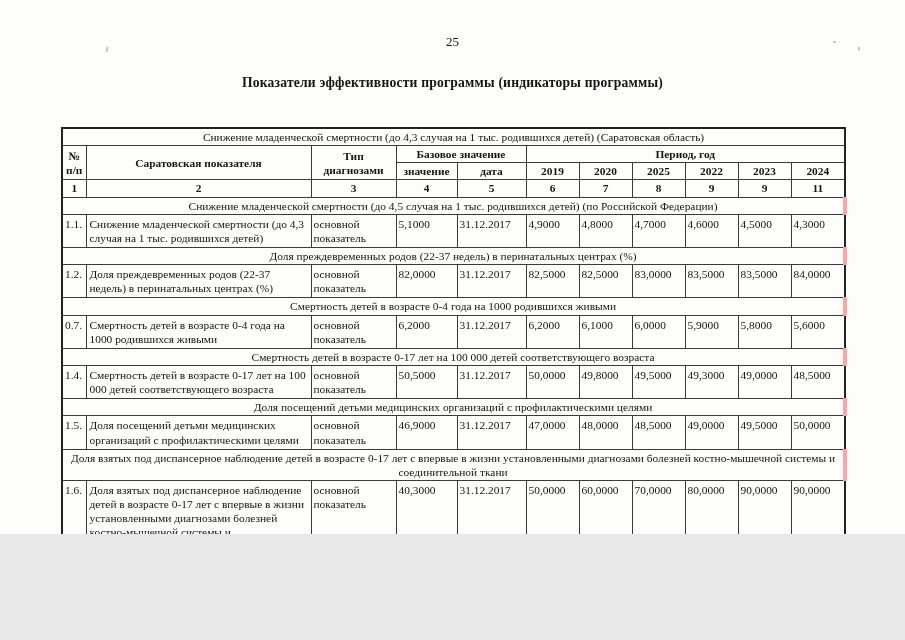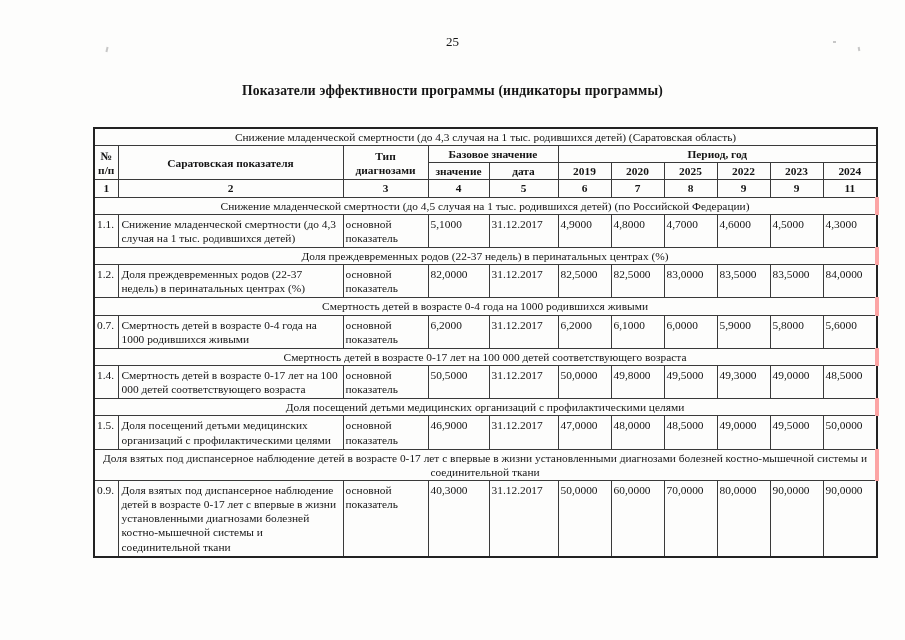--- a/index.html
+++ b/index.html
@@ -1,41 +1,40 @@
 <!DOCTYPE html>
 <html lang="ru"><head>
 <meta charset="utf-8">
 <style>
   html,body{margin:0;padding:0;background:#e8e8e8;}
   .page{
     position:relative;
-    width:905px;height:640px;
+    width:905px;height:534px;
     background:#fdfdfc;
     font-family:"Liberation Serif", serif;
     color:#151515;
     margin:0 auto;
     overflow:hidden;
   }
   .pagenum{
     position:absolute;top:34px;left:0;right:0;
     text-align:center;font-size:13px;
   }
   .doc-title{
-    position:absolute;top:83px;left:0;right:0;
+    position:absolute;top:75px;left:0;right:0;
     text-align:center;font-weight:bold;font-size:13.6px;
     letter-spacing:.2px;
   }
   table.ind{
     position:absolute;top:127px;left:61px;
     width:783px;
     border-collapse:collapse;
     table-layout:fixed;
     font-size:11.4px;line-height:1.24;
     border:2px solid #222;
-    margin-left:32px;
   }
   table.ind td{
     border:1px solid #3a3a3a;
     padding:1px 2px;
     overflow:hidden;
     vertical-align:middle;
   }
   .c{text-align:left;}
   .l{text-align:left;padding-left:3px !important;padding-right:3px !important;}
   tr.head td{font-weight:bold;text-align:center;}
@@ -193,21 +192,21 @@
         <td class="c">48,5000</td>
         <td class="c">49,0000</td>
         <td class="c">49,5000</td>
         <td class="c">50,0000</td>
       </tr>
 
       <tr class="sec">
         <td colspan="11">Доля взятых под диспансерное наблюдение детей в возрасте 0-17 лет с впервые в жизни установленными диагнозами болезней костно-мышечной системы и соединительной ткани</td>
       </tr>
       <tr class="data">
-        <td class="c">0.9.</td>
+        <td class="c">1.6.</td>
         <td class="l">Доля взятых под диспансерное наблюдение детей в возрасте 0-17 лет с впервые в жизни установленными диагнозами болезней костно-мышечной системы и соединительной ткани</td>
         <td class="c">основной показатель</td>
         <td class="c">40,3000</td>
         <td class="c">31.12.2017</td>
         <td class="c">50,0000</td>
         <td class="c">60,0000</td>
         <td class="c">70,0000</td>
         <td class="c">80,0000</td>
         <td class="c">90,0000</td>
         <td class="c">90,0000</td>

